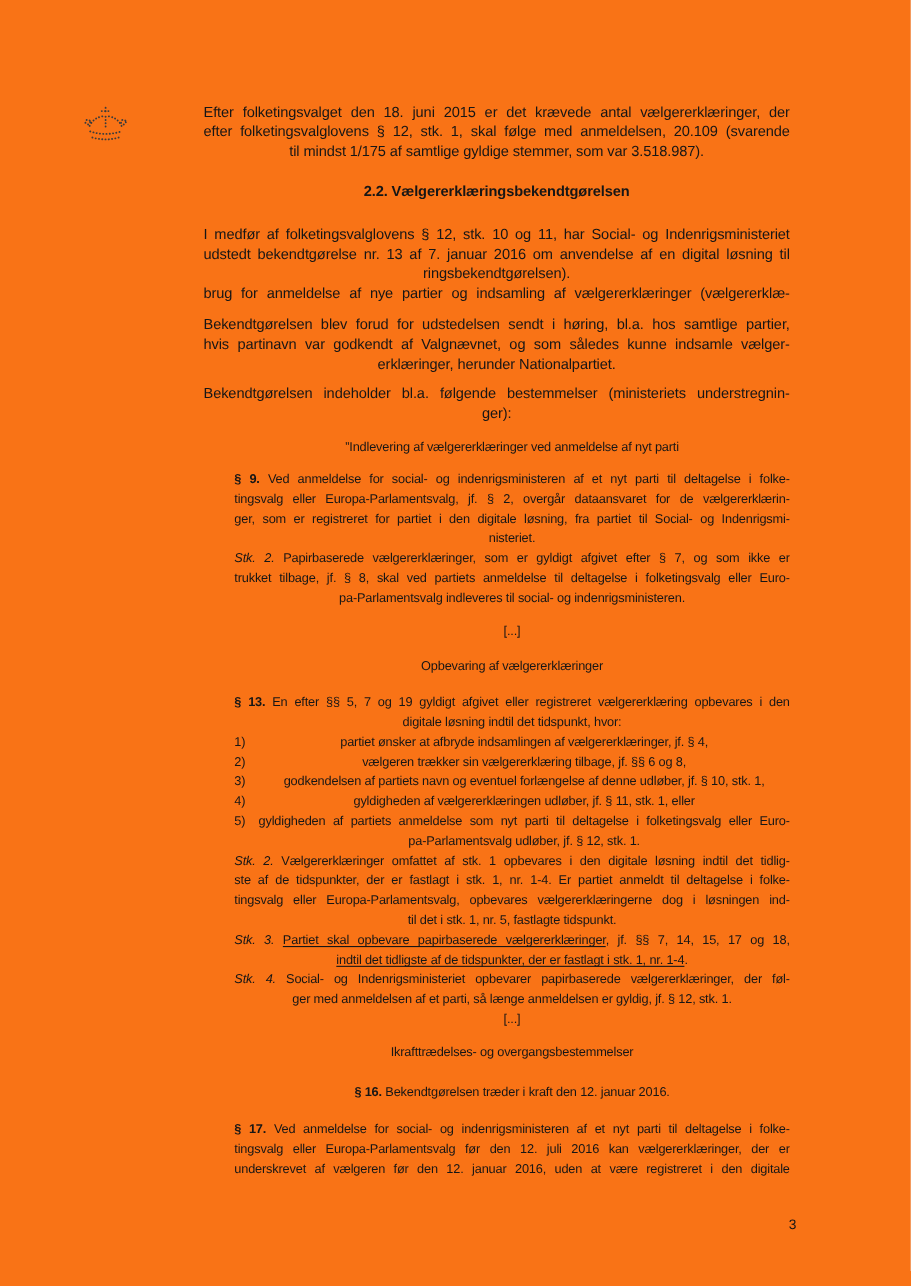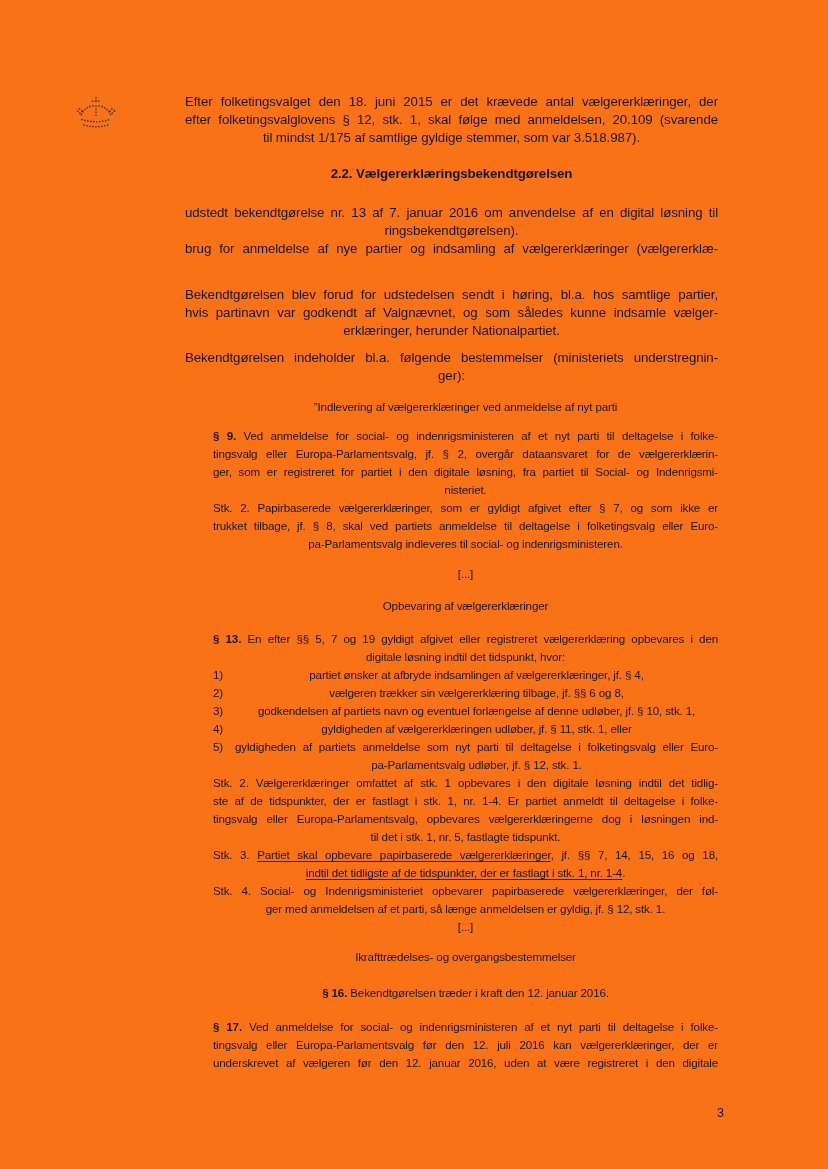--- a/index.html
+++ b/index.html
@@ -33,21 +33,21 @@
   #b-q16{top:984px}
   #b-q17{top:1018px}
   
   .line{height:18px;overflow:hidden;text-align:center;}
   .jl{text-align:justify;text-align-last:justify;}
   .li{position:relative;padding-left:22px;}
   .li .num{position:absolute;left:0;top:0;}
   .ind{padding-left:22px;}
   
   .s-b{font-weight:bold;}
-  .s-i{}
+  .s-i{font-style:italic;}
   .s-u{text-decoration:underline;text-underline-offset:2px;}
   
   .crown{position:absolute;left:76px;top:96px;width:40px;height:38px;}
   .crown svg{display:block;width:100%;height:100%;}
   
   .pageno{
     position:absolute;top:1104px;right:104px;
     font-size:12.5px;line-height:18px;
   }
 </style>
@@ -73,20 +73,21 @@
   <div id="doc">
       <div class="blk body" id="b-p1">
         <div class="line jl"><span>Efter folketingsvalget den 18. juni 2015 er det krævede antal vælgererklæringer, der</span></div>
         <div class="line jl"><span>efter folketingsvalglovens § 12, stk. 1, skal følge med anmeldelsen, 20.109 (svarende</span></div>
         <div class="line"><span>til mindst 1/175 af samtlige gyldige stemmer, som var 3.518.987).</span></div>
       </div>
       <div class="blk body heading" id="b-h1">
         <div class="line"><span>2.2. Vælgererklæringsbekendtgørelsen</span></div>
       </div>
       <div class="blk body" id="b-p2">
+        <div class="line jl"><span>I medfør af folketingsvalglovens § 12, stk. 10 og 11, har Social- og Indenrigsministeriet</span></div>
         <div class="line jl"><span>udstedt bekendtgørelse nr. 13 af 7. januar 2016 om anvendelse af en digital løsning til</span></div>
         <div class="line"><span>ringsbekendtgørelsen).</span></div>
         <div class="line jl"><span>brug for anmeldelse af nye partier og indsamling af vælgererklæringer (vælgererklæ-</span></div>
       </div>
       <div class="blk body" id="b-p3">
         <div class="line jl"><span>Bekendtgørelsen blev forud for udstedelsen sendt i høring, bl.a. hos samtlige partier,</span></div>
         <div class="line jl"><span>hvis partinavn var godkendt af Valgnævnet, og som således kunne indsamle vælger-</span></div>
         <div class="line"><span>erklæringer, herunder Nationalpartiet.</span></div>
       </div>
       <div class="blk body" id="b-p4">
@@ -117,21 +118,21 @@
         <div class="line li"><span class="num">1)</span><span>partiet ønsker at afbryde indsamlingen af vælgererklæringer, jf. § 4,</span></div>
         <div class="line li"><span class="num">2)</span><span>vælgeren trækker sin vælgererklæring tilbage, jf. §§ 6 og 8,</span></div>
         <div class="line li"><span class="num">3)</span><span>godkendelsen af partiets navn og eventuel forlængelse af denne udløber, jf. § 10, stk. 1,</span></div>
         <div class="line li"><span class="num">4)</span><span>gyldigheden af vælgererklæringen udløber, jf. § 11, stk. 1, eller</span></div>
         <div class="line jl li"><span class="num">5)</span><span>gyldigheden af partiets anmeldelse som nyt parti til deltagelse i folketingsvalg eller Euro-</span></div>
         <div class="line ind"><span>pa-Parlamentsvalg udløber, jf. § 12, stk. 1.</span></div>
         <div class="line jl"><span class="s-i">Stk. 2.</span><span> Vælgererklæringer omfattet af stk. 1 opbevares i den digitale løsning indtil det tidlig-</span></div>
         <div class="line jl"><span>ste af de tidspunkter, der er fastlagt i stk. 1, nr. 1-4. Er partiet anmeldt til deltagelse i folke-</span></div>
         <div class="line jl"><span>tingsvalg eller Europa-Parlamentsvalg, opbevares vælgererklæringerne dog i løsningen ind-</span></div>
         <div class="line"><span>til det i stk. 1, nr. 5, fastlagte tidspunkt.</span></div>
-        <div class="line jl"><span class="s-i">Stk. 3.</span><span> </span><span class="s-u">Partiet skal opbevare papirbaserede vælgererklæringer</span><span>, jf. §§ 7, 14, 15, 16 og 18,</span></div>
+        <div class="line jl"><span class="s-i">Stk. 3.</span><span> </span><span class="s-u">Partiet skal opbevare papirbaserede vælgererklæringer</span><span>, jf. §§ 7, 14, 15, 17 og 18,</span></div>
         <div class="line"><span class="s-u">indtil det tidligste af de tidspunkter, der er fastlagt i stk. 1, nr. 1-4</span><span>.</span></div>
         <div class="line jl"><span class="s-i">Stk. 4.</span><span> Social- og Indenrigsministeriet opbevarer papirbaserede vælgererklæringer, der føl-</span></div>
         <div class="line"><span>ger med anmeldelsen af et parti, så længe anmeldelsen er gyldig, jf. § 12, stk. 1.</span></div>
       </div>
       <div class="blk quote" id="b-el2">
         <div class="line"><span>[...]</span></div>
       </div>
       <div class="blk quote qcenter" id="b-qh3">
         <div class="line"><span>Ikrafttrædelses- og overgangsbestemmelser</span></div>
       </div>

